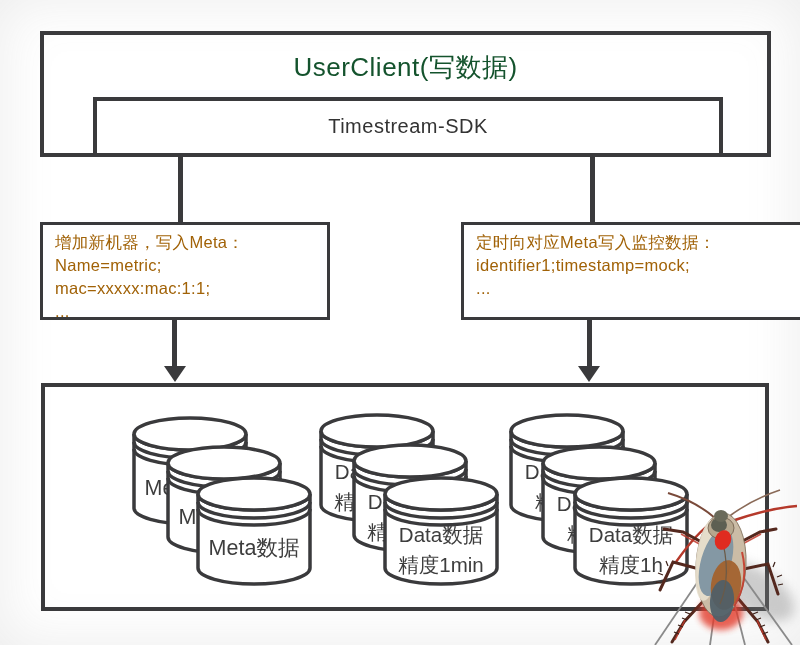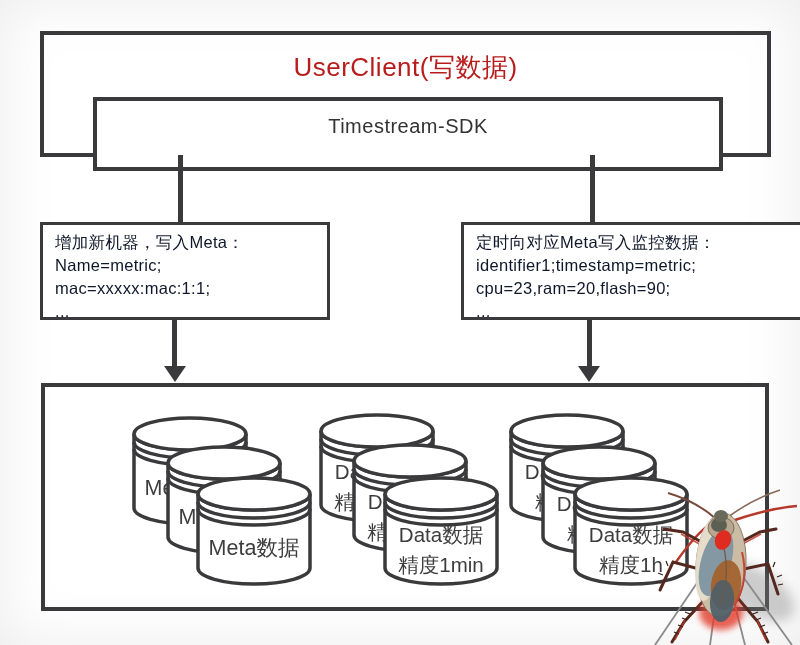--- a/index.html
+++ b/index.html
@@ -7,29 +7,29 @@
     position:relative;
     width:800px;height:645px;
     background:#ffffff;
     overflow:hidden;
     font-family:"Liberation Sans","DejaVu Sans",sans-serif;
     box-shadow:inset 0 0 55px rgba(120,120,120,0.14);
   }
   .box{position:absolute;box-sizing:border-box;background:#ffffff;}
   .uc-box{left:40px;top:31px;width:731px;height:126px;border:4px solid #3a3a3c;background:transparent;}
   .uc-title{position:absolute;left:40px;top:50px;width:731px;text-align:center;
-            font-size:26px;color:#b91c1c;letter-spacing:0.5px;}
-  .sdk-box{left:93px;top:97px;width:630px;height:74px;border:4px solid #3a3a3c;}
+            font-size:26px;color:#14532d;letter-spacing:0.5px;}
+  .sdk-box{left:93px;top:97px;width:630px;height:60px;border:4px solid #3a3a3c;}
   .sdk-title{position:absolute;left:0;top:14px;width:100%;text-align:center;
              font-size:20px;color:#333333;letter-spacing:0.5px;}
   .connector{position:absolute;width:5px;background:#3a3a3c;}
   .arrowhead{position:absolute;width:0;height:0;
              border-left:11px solid transparent;border-right:11px solid transparent;
              border-top:16px solid #3a3a3c;}
-  .note{border:3px solid #3a3a3c;padding:6px 12px 16px 12px;color:#0f172a;
+  .note{border:3px solid #3a3a3c;padding:6px 12px 16px 12px;color:#a16207;
         font-size:16.5px;line-height:23px;letter-spacing:0.3px;}
   .note-left{left:40px;top:222px;width:290px;height:98px;}
   .note-right{left:461px;top:222px;width:354px;height:98px;}
   .container-box{left:41px;top:383px;width:728px;height:228px;border:4px solid #3a3a3c;background:transparent;}
   .overlay{position:absolute;left:0;top:0;width:800px;height:645px;pointer-events:none;}
   .overlay text{font-family:"Liberation Sans","DejaVu Sans",sans-serif;fill:#3d3d3d;}
   .cyl-label{font-size:21.5px;}
   .cyl-label-sm{font-size:20.5px;}
 </style>
 </head>
@@ -49,22 +49,21 @@
 
   <div class="box note note-left">
     <div>增加新机器，写入Meta：</div>
     <div>Name=metric;</div>
     <div>mac=xxxxx:mac:1:1;</div>
     <div>...</div>
   </div>
 
   <div class="box note note-right">
     <div>定时向对应Meta写入监控数据：</div>
-    <div>identifier1;timestamp=metric;</div>
-    <div>cpu=23,ram=20,flash=90;</div>
+    <div>identifier1;timestamp=mock;</div>
     <div>...</div>
   </div>
 
   <div class="connector" style="left:172px;top:318px;height:50px;"></div>
   <div class="arrowhead" style="left:164px;top:366px;"></div>
   <div class="connector" style="left:587px;top:318px;height:50px;"></div>
   <div class="arrowhead" style="left:578px;top:366px;"></div>
 
   <div class="box container-box"></div>
 

